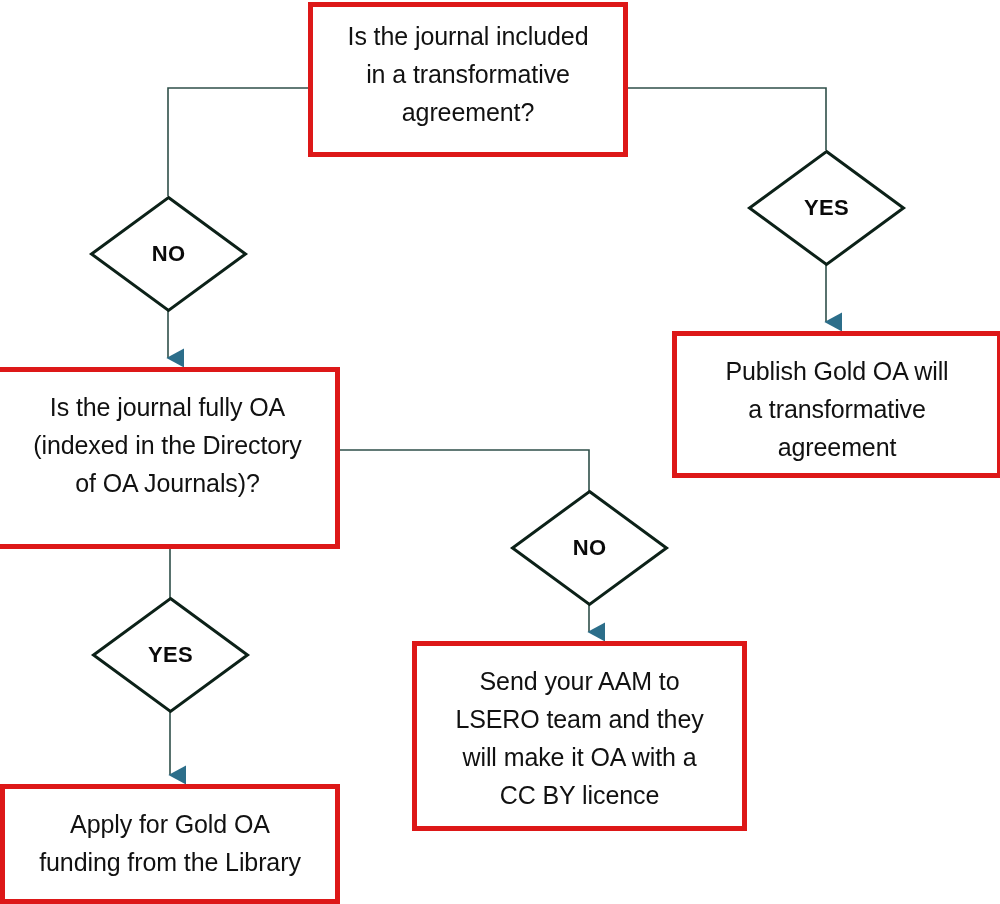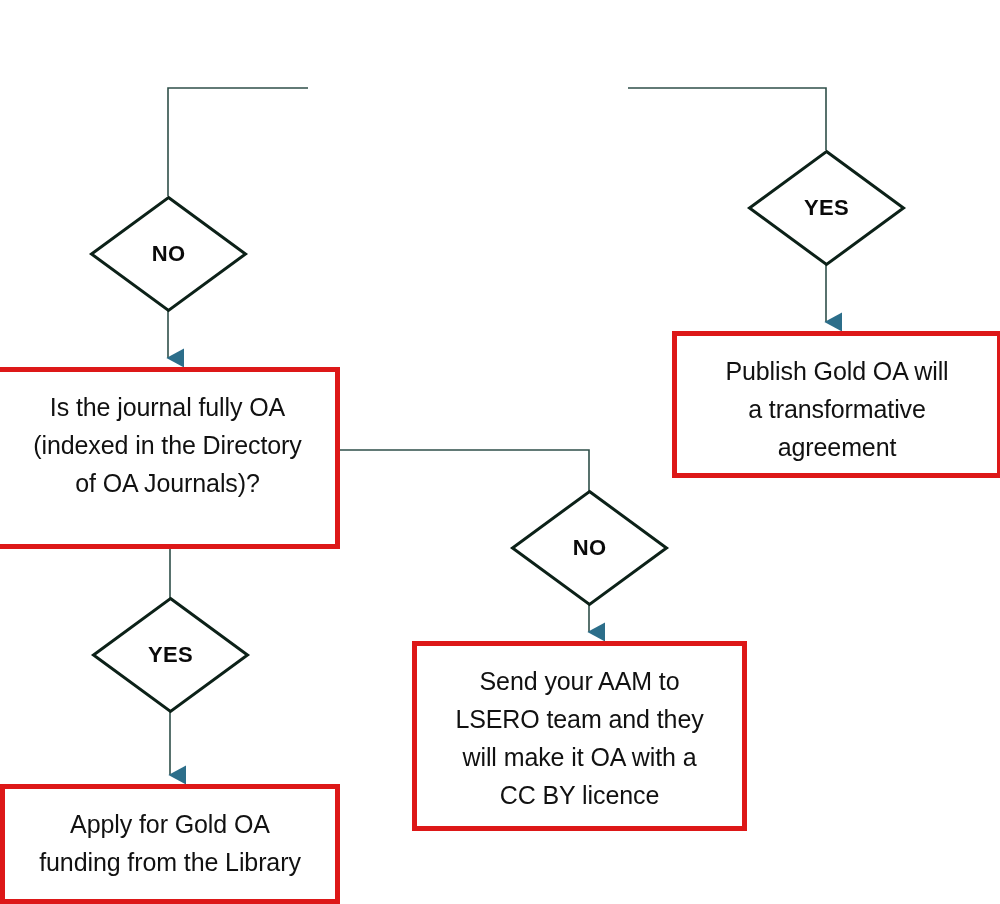--- a/index.html
+++ b/index.html
@@ -112,20 +112,25 @@
 
     <g>
       <path d="M 589 605 L 589 632" fill="none" stroke="#2f4f49" stroke-width="1.6" marker-end="url(#arrow)"></path>
     </g>
 
     <g>
       <path d="M 170 712 L 170 775" fill="none" stroke="#2f4f49" stroke-width="1.6" marker-end="url(#arrow)"></path>
     </g>
   </svg>
 
+  <div class="box" style="left:308px; top:2px; width:320px; height:155px; padding-top:10px;">
+    <span class="box-text">Is the journal included
+in a transformative
+agreement?</span>
+  </div>
 
   <div class="box" style="left:672px; top:331px; width:330px; height:147px; padding-top:16px;">
     <span class="box-text">Publish Gold OA will
 a transformative
 agreement</span>
   </div>
 
   <div class="box" style="left:-5px; top:367px; width:345px; height:182px; padding-top:16px;">
     <span class="box-text">Is the journal fully OA
 (indexed in the Directory

